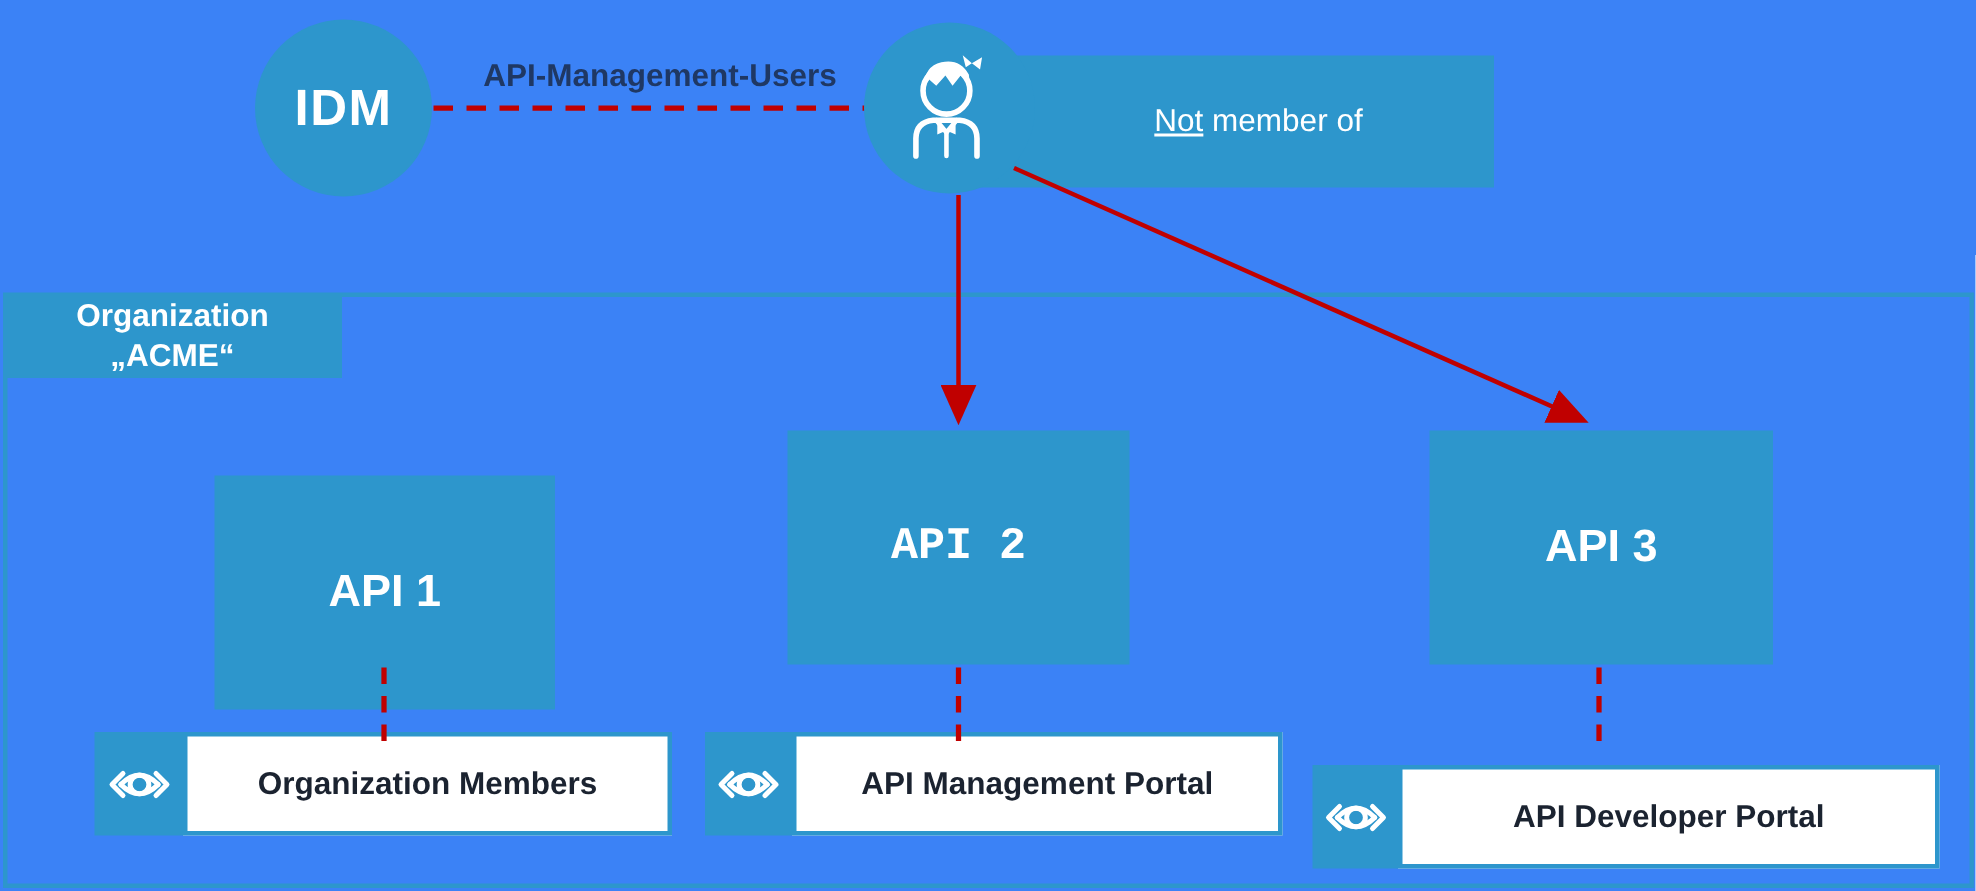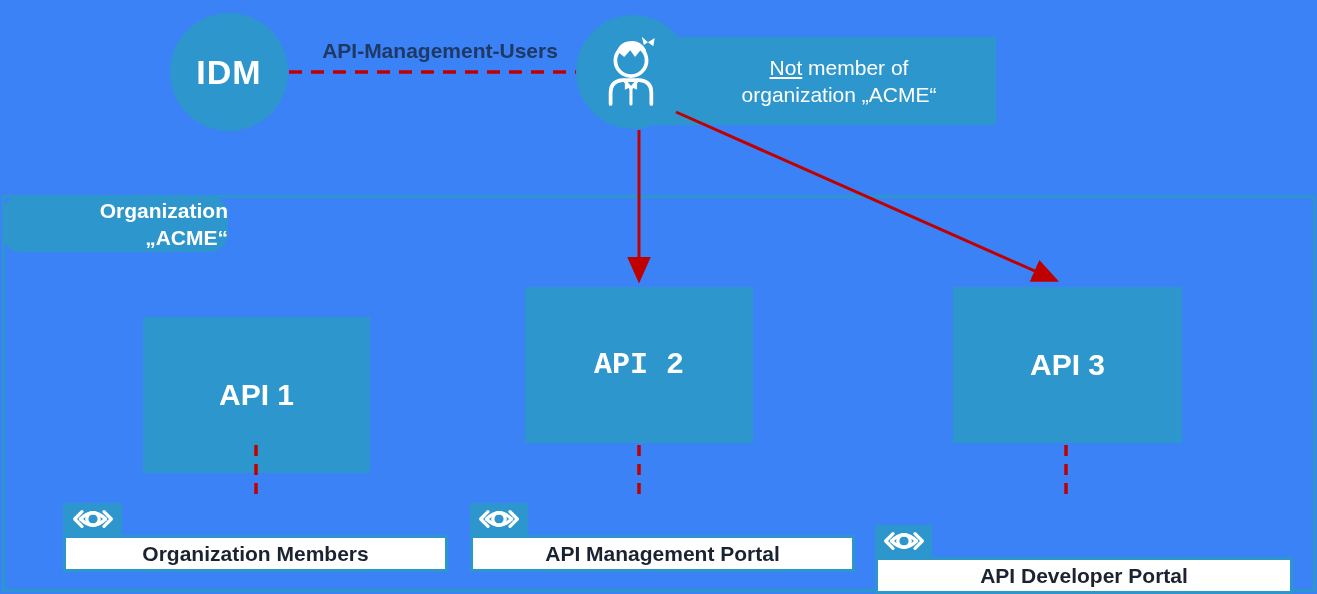--- a/index.html
+++ b/index.html
@@ -72,49 +72,47 @@
   }
   .org-label {
     left: 2px; top: 196px; width: 226px; height: 56px;
     background: #2D96CC;
     color: #ffffff;
     font-weight: bold;
     font-size: 21px;
     line-height: 1.3;
     display: flex;
     flex-direction: column;
-    align-items: flex-end;
+    align-items: center;
     justify-content: center;
     text-align: center;
     z-index: 2;
-    border-radius: 19px;
   }
 
   
   .api-box {
     top: 287px; height: 156px;
     background: #2D96CC;
     color: #ffffff;
     font-weight: bold;
     font-size: 30px;
     display: flex;
     align-items: center;
     justify-content: center;
     z-index: 2;
   }
   .api-1 { left: 143px; width: 227px; margin-top: 30px; }
   .api-2 { left: 525px; width: 228px; font-family: Liberation Mono, monospace; }
   .api-3 { left: 953px; width: 229px; }
 
   
   .perm {
-    top: 503px; height: 69px;
+    top: 488px; height: 69px;
     display: flex;
     z-index: 2;
-    flex-direction: column;
   }
   .perm-icon {
     background: #2D96CC;
     display: flex;
     align-items: center;
     justify-content: center;
     flex: 0 0 auto;
   }
   .perm-box {
     background: #ffffff;
@@ -165,21 +163,20 @@
   </svg>
 
   <div class="abs node-circle idm-circle">
     <span class="idm-text">IDM</span>
   </div>
 
   <div class="abs connector-label">API-Management-Users</div>
 
   <div class="abs user-note">
     <div><span class="underline">Not</span><span> member of</span></div>
-    <div>organization „ACME“</div>
   </div>
 
   <div class="abs node-circle user-circle">
     <span>
       <svg width="68" height="76" viewBox="0 0 100 112" xmlns="http://www.w3.org/2000/svg" fill="none" stroke="#ffffff" stroke-width="5.5" stroke-linecap="round" stroke-linejoin="round">
         <circle cx="47" cy="42" r="23"></circle>
         <path d="M25 38 Q25 18 42 14 Q60 10 69 26 L70 35 L61 27 L53 37 L46 27 L37 37 L30 31 Z" fill="#ffffff" stroke="none"></path>
         <path d="M72 15 L63 7 L66 19 Z M72 15 L82 9 L80 21 Z" fill="#ffffff" stroke="none"></path>
         <path d="M17 106 L17 89 Q17 73 34 71 L60 71 Q77 73 77 89 L77 106"></path>
         <path d="M37 71 L47 83 L57 71" stroke-width="4.5"></path>

